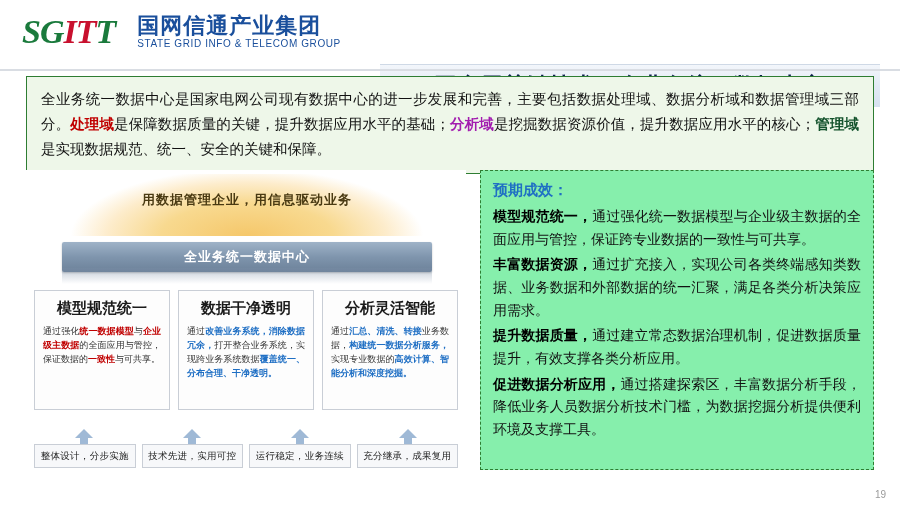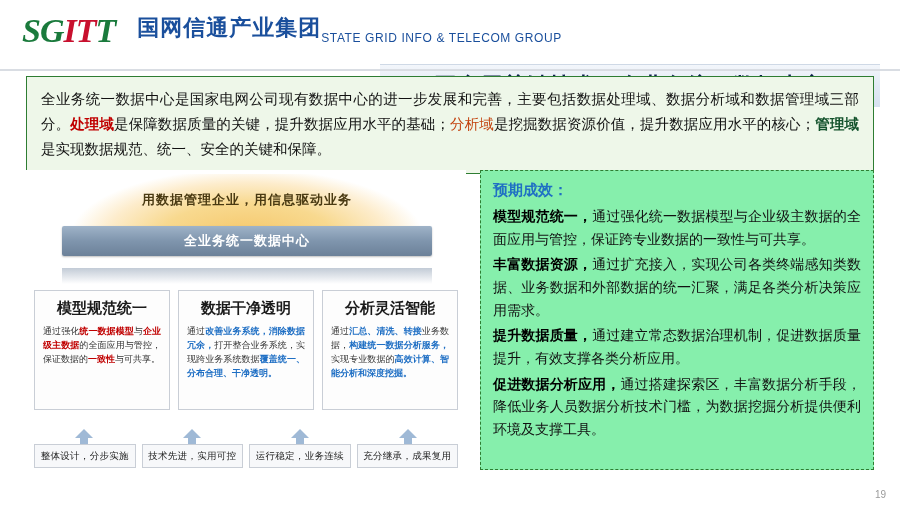--- a/index.html
+++ b/index.html
@@ -17,26 +17,26 @@
   .logo-wrap{
     position:absolute;left:22px;top:14px;display:flex;align-items:center;gap:16px;
   }
   .logo-mark{
     font-family:"Liberation Serif","DejaVu Serif",serif;
     font-size:34px;font-weight:bold;font-style:italic;
     color:#1a7a3c;letter-spacing:-1px;line-height:1;
     margin-right:6px;
   }
   .logo-mark .red{color:#c8102e;}
-  .logo-text-block{display:flex;flex-direction:row;justify-content:center;}
+  .logo-text-block{display:flex;flex-direction:column;justify-content:center;}
   .logo-cn{
     font-size:22px;font-weight:bold;color:#1a4f9c;letter-spacing:1px;line-height:1.1;
   }
   .logo-en{
-    font-size:12px;color:#1a4f9c;letter-spacing:.6px;line-height:1.2;margin-top:15px;
+    font-size:10px;color:#1a4f9c;letter-spacing:.6px;line-height:1.2;margin-top:0;
   }
   .title-bar{
     position:absolute;left:380px;top:16px;width:500px;height:42px;
     background:linear-gradient(to bottom,#f3f6fb 0%,#e2eaf5 50%,#d6e1f0 100%);
     border-top:1px solid #cfd9e6;
     display:flex;align-items:center;justify-content:center;margin-top:48px;
   }
   .title-bar .t{
     font-family:"Liberation Serif","DejaVu Serif",serif;
     font-size:22px;font-weight:bold;color:#0d1f4c;letter-spacing:1px;
@@ -51,40 +51,40 @@
     background:#eef7e9;
     border:1px solid #2e7d32;
     padding:10px 14px 11px 14px;
   }
   .summary p{
     margin:0;
     font-family:"Liberation Serif","DejaVu Serif",serif;
     font-size:14.5px;line-height:1.72;color:#111;text-align:justify;
   }
   .summary .r{color:#c00000;font-weight:bold;}
-  .summary .o{color:#c2410c;font-weight:normal;}
+  .summary .o{color:#a21caf;font-weight:bold;}
   .summary .b{color:#14532d;font-weight:bold;margin-top:16px;}
   
   .diagram{
     position:absolute;left:26px;top:170px;width:440px;height:300px;
     background:#ffffff;
   }
   .dome{
     position:absolute;left:16px;top:4px;width:410px;height:62px;
   }
   .dome-fan{
     position:absolute;left:0;top:0;width:410px;height:62px;
     background:radial-gradient(ellipse 205px 78px at 50% 100%, #f5c76a 0%, #f8d98f 42%, #fdeccb 68%, #ffffff 86%);
   }
   .dome-label{
     position:absolute;left:0;top:17px;width:410px;text-align:center;
     font-size:13px;font-weight:bold;color:#4a3a12;letter-spacing:1px;
   }
   .centerbar{
-    position:absolute;left:36px;top:56px;width:370px;height:30px;
+    position:absolute;left:36px;top:72px;width:370px;height:30px;
     background:linear-gradient(to bottom,#9fb3c8 0%,#7f95ad 50%,#6c8199 100%);
     border-radius:2px;
     display:flex;align-items:center;justify-content:center;
     box-shadow:0 1px 2px rgba(0,0,0,.25);
   }
   .centerbar span{color:#fff;font-size:13px;font-weight:bold;letter-spacing:1px;}
   .undershadow{
     position:absolute;left:36px;top:98px;width:370px;height:16px;
     background:linear-gradient(to bottom,rgba(120,140,165,.45),rgba(120,140,165,0));
   }

